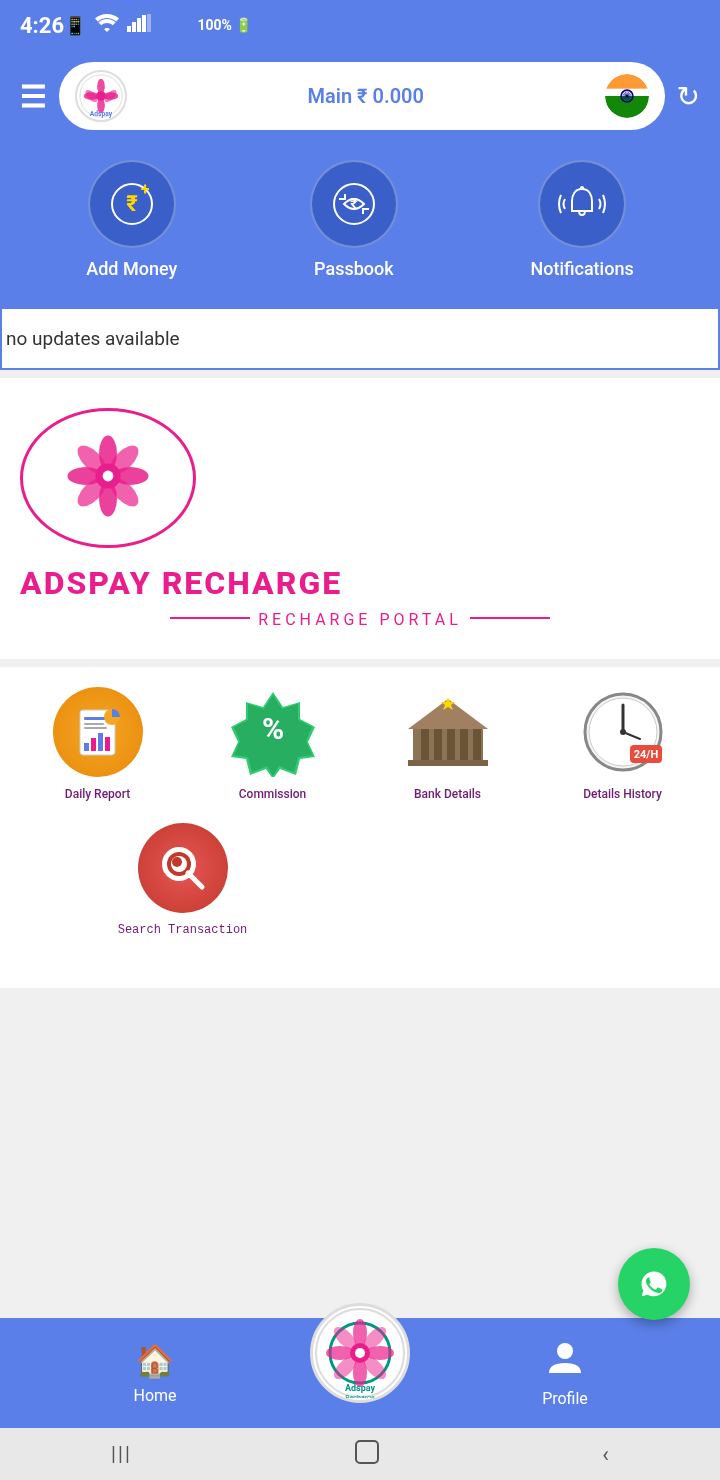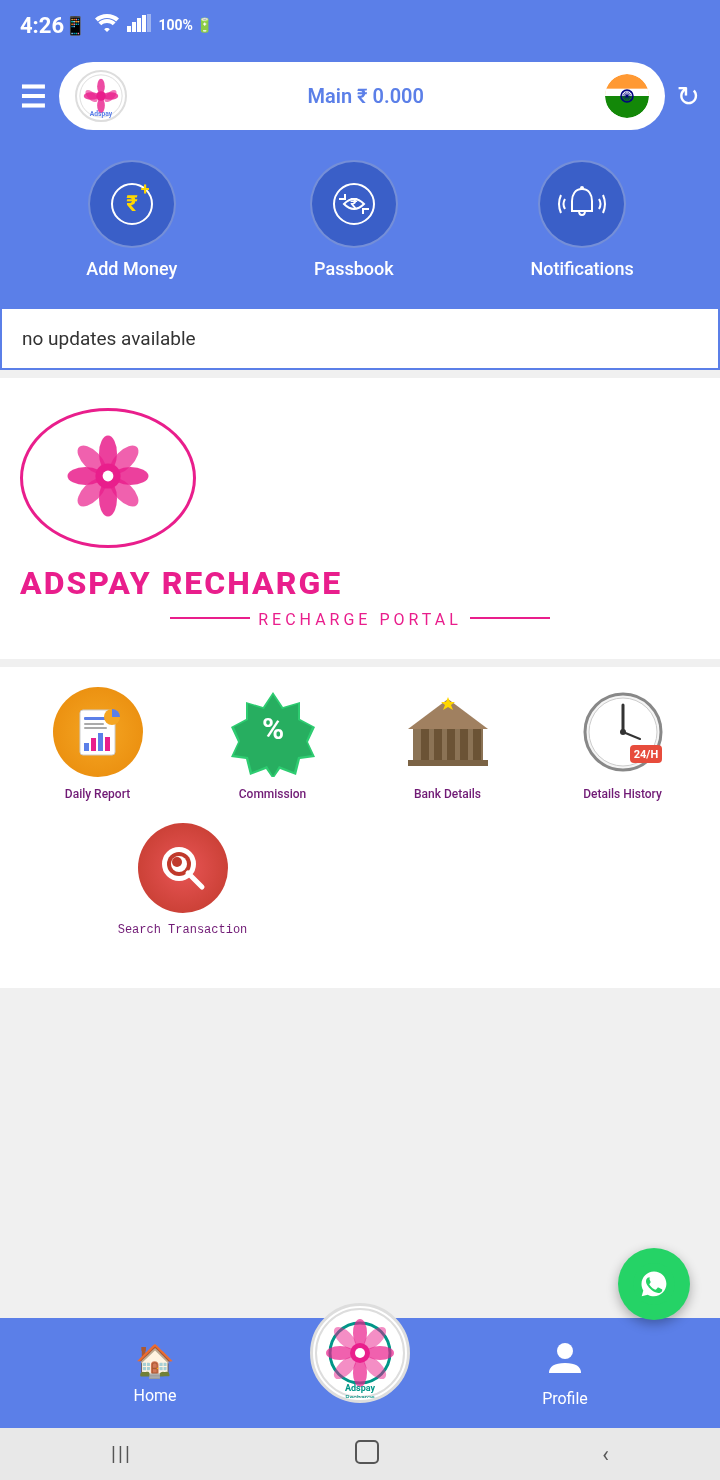--- a/index.html
+++ b/index.html
@@ -119,21 +119,21 @@
       font-size: 18px;
       font-weight: 500;
       text-align: center;
     }
 
     
     .updates-banner {
       border: 2px solid #5b7fe8;
       background: white;
       margin: 0;
-      padding: 18px 20px;
+      padding: 18px 4px;
       font-size: 19px;
       color: #333;
     }
 
     
     .logo-section {
       background: white;
       padding: 30px 20px;
       text-align: left;
       margin: 8px 0;
@@ -348,21 +348,21 @@
     </span>
     <span>
       <svg width="24" height="18" viewBox="0 0 24 18" fill="white">
         <rect x="0" y="12" width="4" height="6"></rect>
         <rect x="5" y="8" width="4" height="10"></rect>
         <rect x="10" y="4" width="4" height="14"></rect>
         <rect x="15" y="1" width="4" height="17"></rect>
         <rect x="20" y="0" width="4" height="18" opacity="0.4"></rect>
       </svg>
     </span>
-    <span style="font-size:14px; font-weight:bold;">
+    <span style="font-size:14px; font-weight:bold;margin-left:39px;">
       <span>100%</span>
       🔋
     </span>
   </div>
 </div>
 
 <div class="header">
   <span class="hamburger">☰</span>
   <div class="balance-pill">
 

